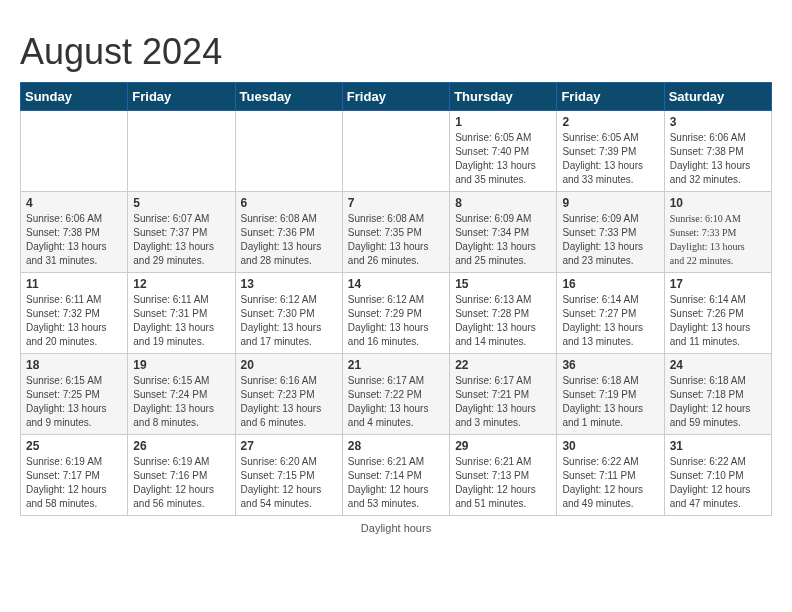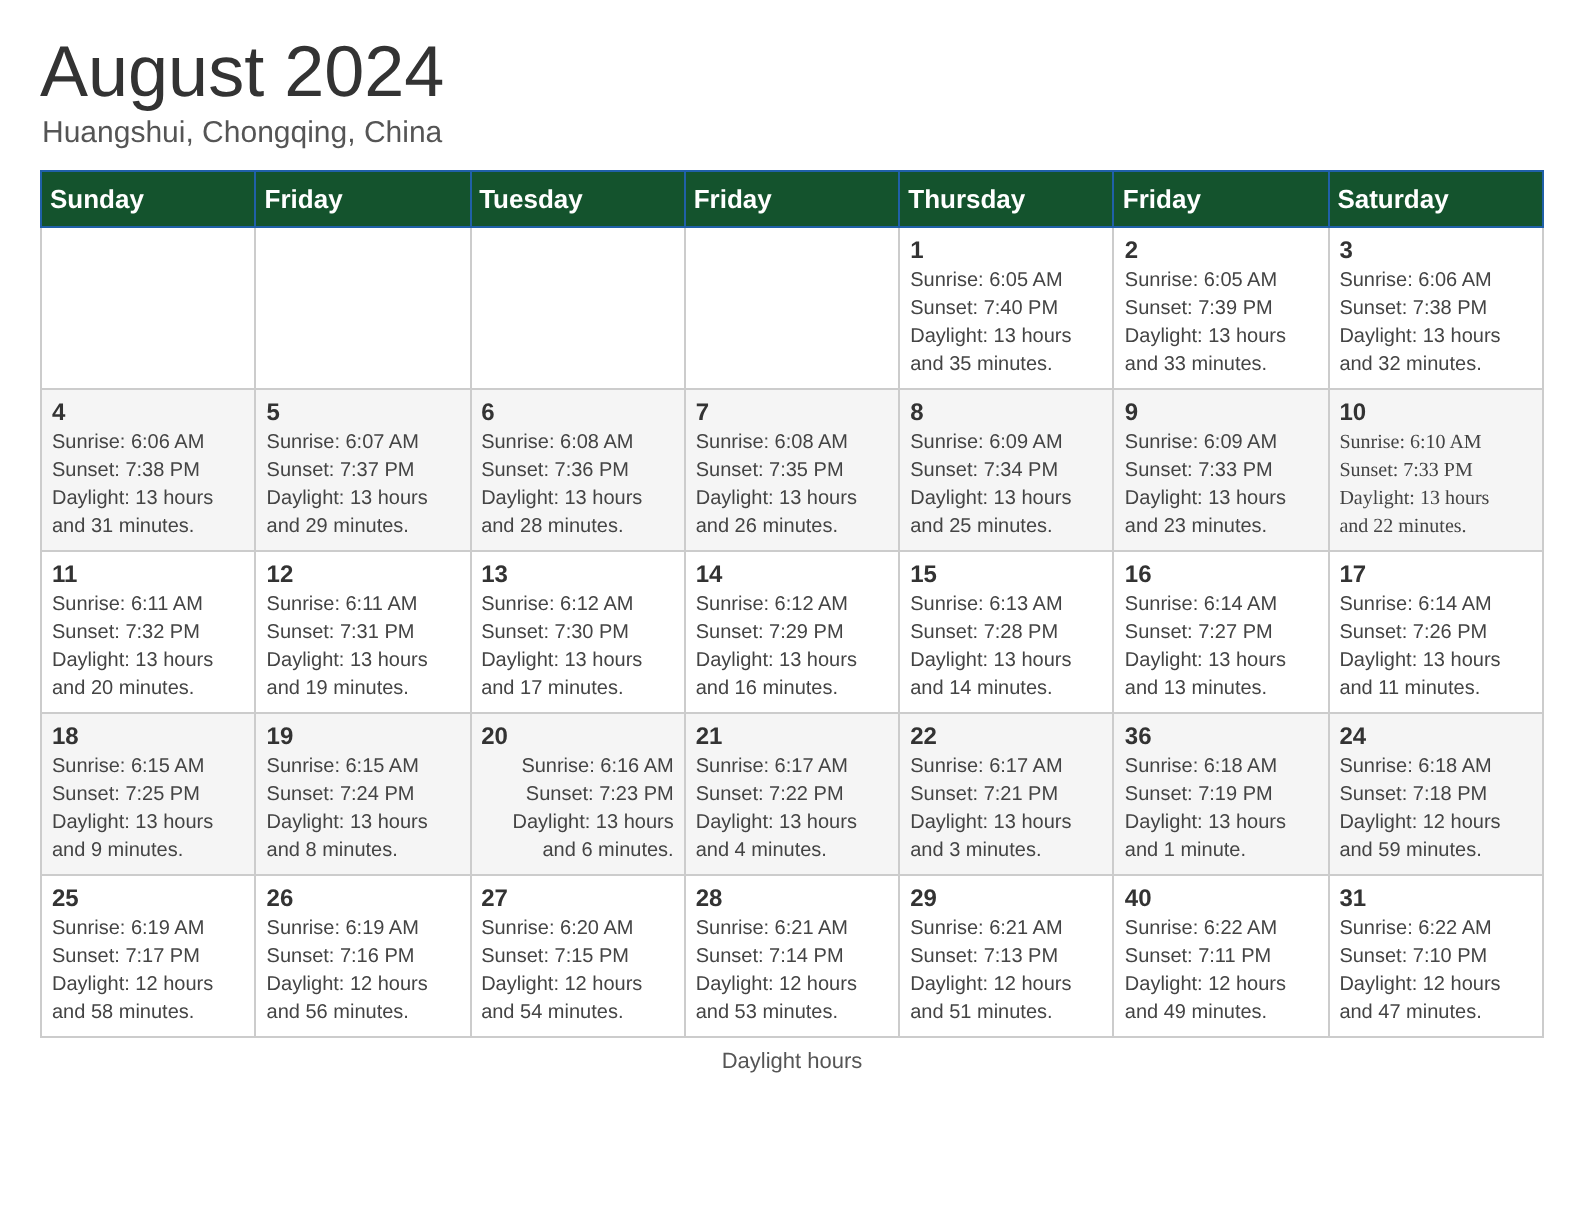--- a/index.html
+++ b/index.html
@@ -19,40 +19,41 @@
     .logo {
       display: flex;
       align-items: center;
       gap: 4px;
     }
     .logo-icon {
       width: 28px;
       height: 22px;
     }
     .title-area {
-      text-align: center;
+      text-align: left;
+      margin-top: 16px;
     }
     .month-year {
       font-size: 36px;
       font-weight: 300;
       color: #333;
       line-height: 1.1;
     }
     .location {
       font-size: 15px;
       color: #555;
       margin-top: 2px;
     }
     .calendar {
       width: 100%;
       border-collapse: collapse;
       border: 1px solid #ccc;
     }
     .calendar th {
-      background: #14532d;
+      background: #0c4a6e;
       color: #fff;
       font-size: 13px;
       font-weight: bold;
       padding: 6px 4px;
       text-align: left;
       border: 1px solid #2060a8;
     }
     .calendar td {
       border: 1px solid #ccc;
       vertical-align: top;
@@ -87,21 +88,20 @@
       color: #555;
       text-align: center;
     }
   </style>
 </head>
 <body>
 
 <div class="header-area">
   <div class="title-area">
     <div class="month-year">August 2024</div>
-    <div class="location">Huangshui, Chongqing, China</div>
   </div>
 </div>
 
 <table class="calendar">
   <thead>
     <tr>
       <th>Sunday</th>
       <th>Friday</th>
       <th>Tuesday</th>
       <th>Friday</th>
@@ -250,21 +250,21 @@
         </td>
         <td>
           <span class="day-number">19</span>
           <div class="day-info" style="white-space: pre-line;">Sunrise: 6:15 AM
 Sunset: 7:24 PM
 Daylight: 13 hours
 and 8 minutes.</div>
         </td>
         <td>
           <span class="day-number">20</span>
-          <div class="day-info" style="white-space: pre-line; text-align: right;">Sunrise: 6:16 AM
+          <div class="day-info" style="white-space: pre-line;">Sunrise: 6:16 AM
 Sunset: 7:23 PM
 Daylight: 13 hours
 and 6 minutes.</div>
         </td>
         <td>
           <span class="day-number">21</span>
           <div class="day-info" style="white-space: pre-line;">Sunrise: 6:17 AM
 Sunset: 7:22 PM
 Daylight: 13 hours
 and 4 minutes.</div>
@@ -321,21 +321,21 @@
 and 53 minutes.</div>
         </td>
         <td>
           <span class="day-number">29</span>
           <div class="day-info" style="white-space: pre-line;">Sunrise: 6:21 AM
 Sunset: 7:13 PM
 Daylight: 12 hours
 and 51 minutes.</div>
         </td>
         <td>
-          <span class="day-number">40</span>
+          <span class="day-number">30</span>
           <div class="day-info" style="white-space: pre-line;">Sunrise: 6:22 AM
 Sunset: 7:11 PM
 Daylight: 12 hours
 and 49 minutes.</div>
         </td>
         <td>
           <span class="day-number">31</span>
           <div class="day-info" style="white-space: pre-line;">Sunrise: 6:22 AM
 Sunset: 7:10 PM
 Daylight: 12 hours

